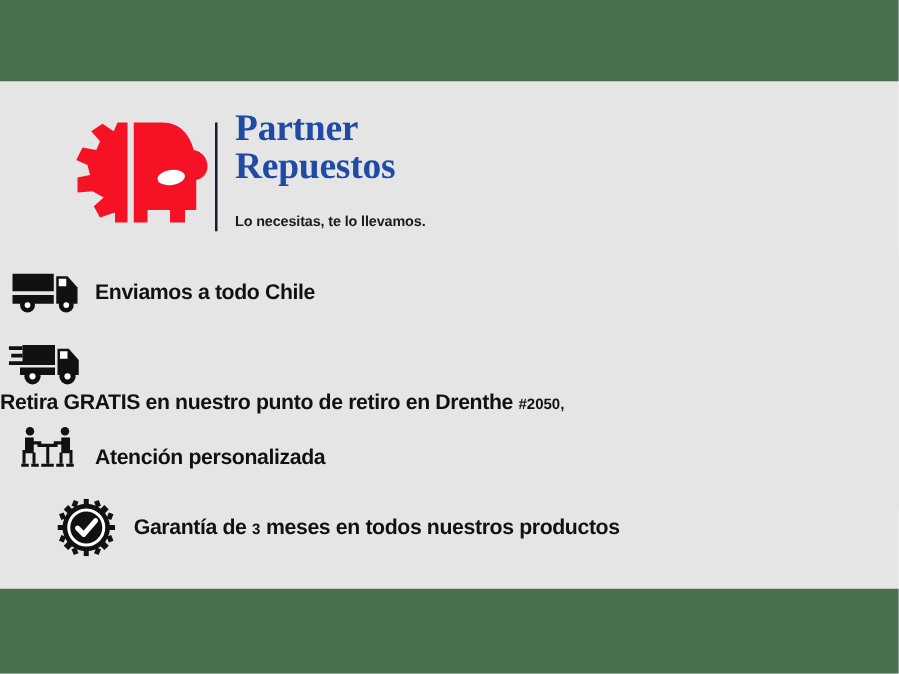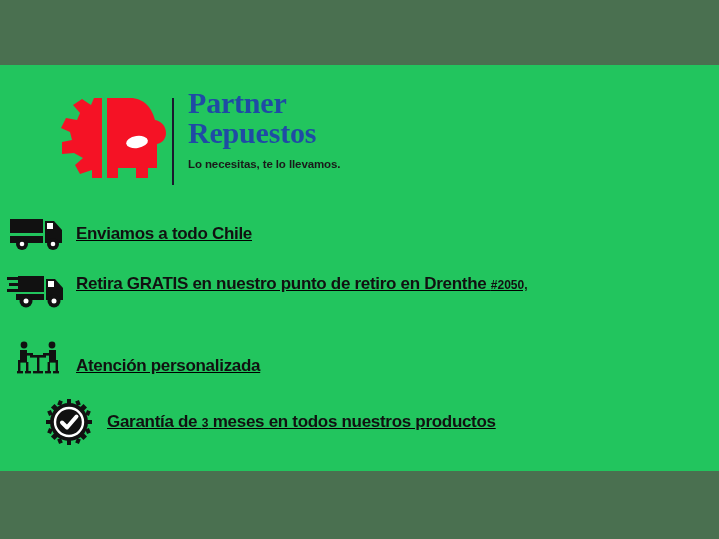--- a/index.html
+++ b/index.html
@@ -5,21 +5,21 @@
   html,body{margin:0;padding:0;}
   body{
     width:719px;height:539px;
     background:#ffffff;
     font-family:"Liberation Sans", sans-serif;
     overflow:hidden;
   }
   .banner{
     position:relative;
     width:719px;height:539px;
-    background:#22c55e;
+    background:#e5e5e5;
   }
   .band{
     position:absolute;left:0;width:719px;
     background:#4a7050;
   }
   .band-top{top:0;height:65px;}
   .band-bottom{top:471px;height:68px;}
 
   
   .logo-block{
@@ -39,51 +39,51 @@
   .brand-line{
     font-family:"Liberation Serif", serif;
     font-weight:700;
     color:#1f4ba5;
     font-size:30px;
     line-height:30px;
     letter-spacing:-0.2px;
   }
   .brand-line.second{margin-top:0;}
   .tagline{
-    margin-top:10px;
+    margin-top:24px;
     font-family:"Liberation Sans", sans-serif;
     font-weight:700;
     font-size:11.5px;
     color:#1a1a1a;
     letter-spacing:-0.1px;
   }
 
   
   .feature{
     position:absolute;left:0;width:719px;
-    display:flex;align-items:flex-start;text-decoration:underline;
+    display:flex;align-items:flex-start;
   }
   .feature .ico{
     width:76px;min-width:76px;
     display:flex;align-items:center;justify-content:center;
   }
   .feature .ico svg{display:block;}
   .feature .txt{
     font-family:"Liberation Sans", sans-serif;
     font-weight:700;
     color:#111111;
     font-size:17px;
     line-height:22px;
     letter-spacing:-0.3px;
     padding-top:1px;
   }
   .small-num{font-size:12px;letter-spacing:0;}
 
   .row1{top:214px;height:40px;align-items:center;}
-  .row2{top:272px;height:52px;}
+  .row2{top:272px;height:52px;flex-direction:column;}
   .row3{top:337px;height:40px;align-items:flex-end;}
   .row4{top:398px;height:48px;align-items:center;padding-left:31px;}
 
   .row1 .txt{padding-top:0;}
   .row3 .txt{padding-top:0;}
   .row4 .txt{padding-top:0;}
 </style>
 </head>
 <body>
 

